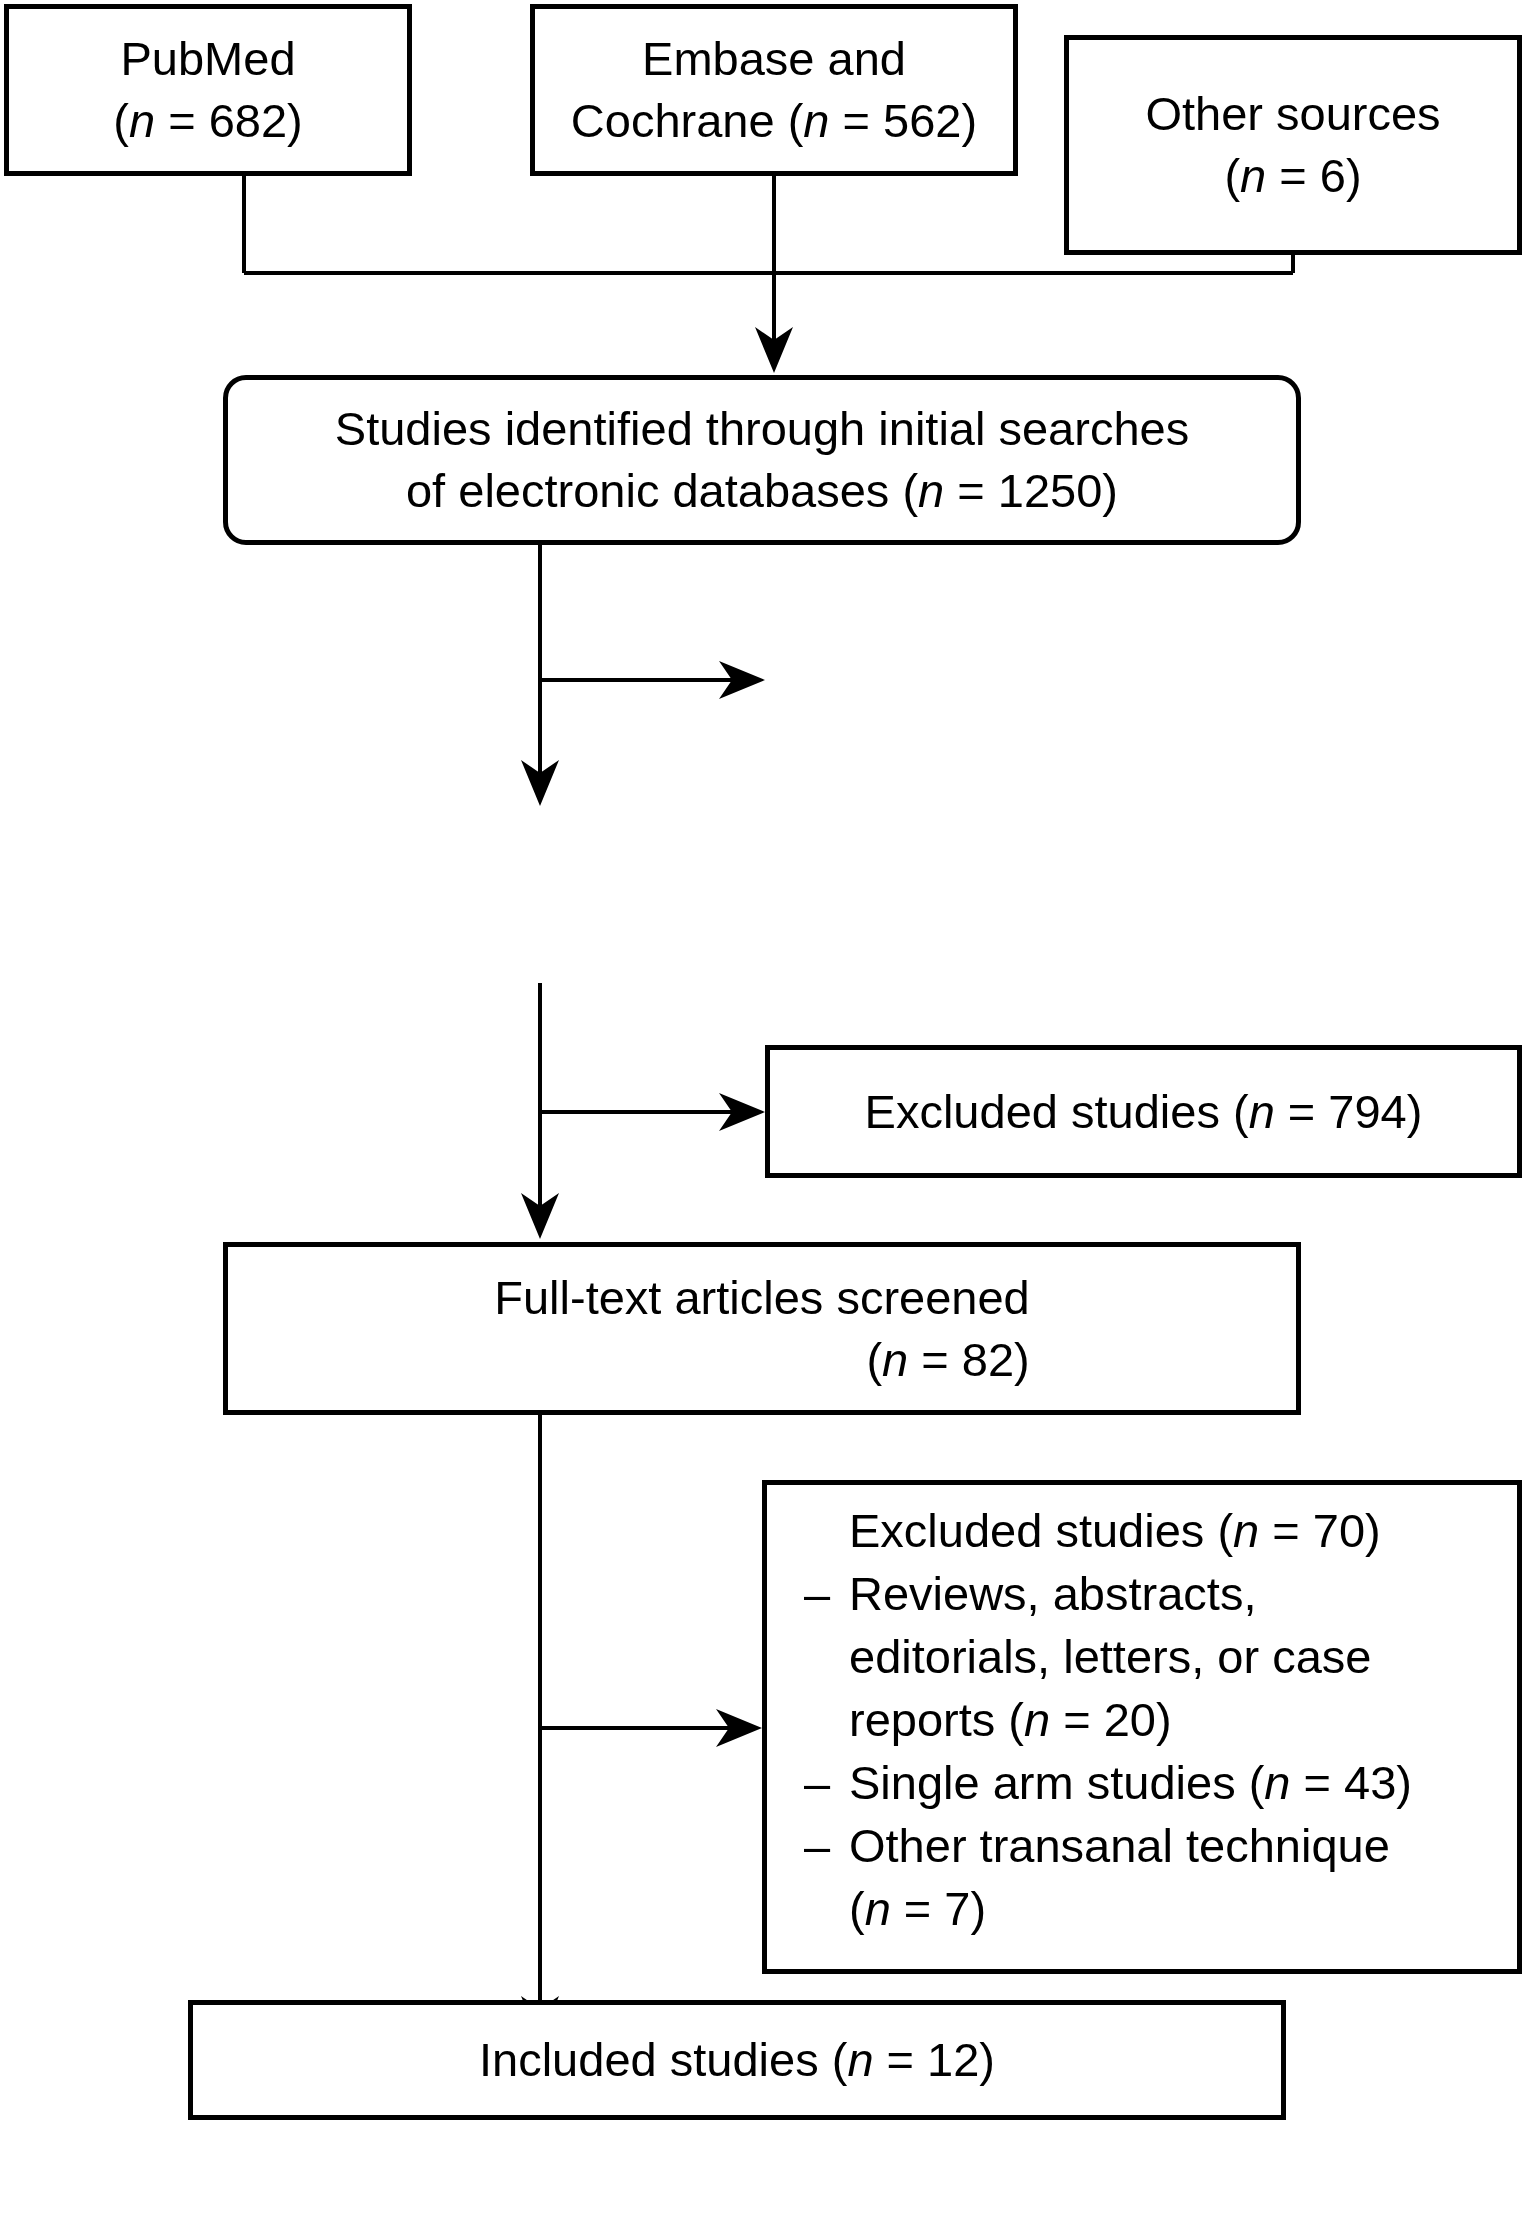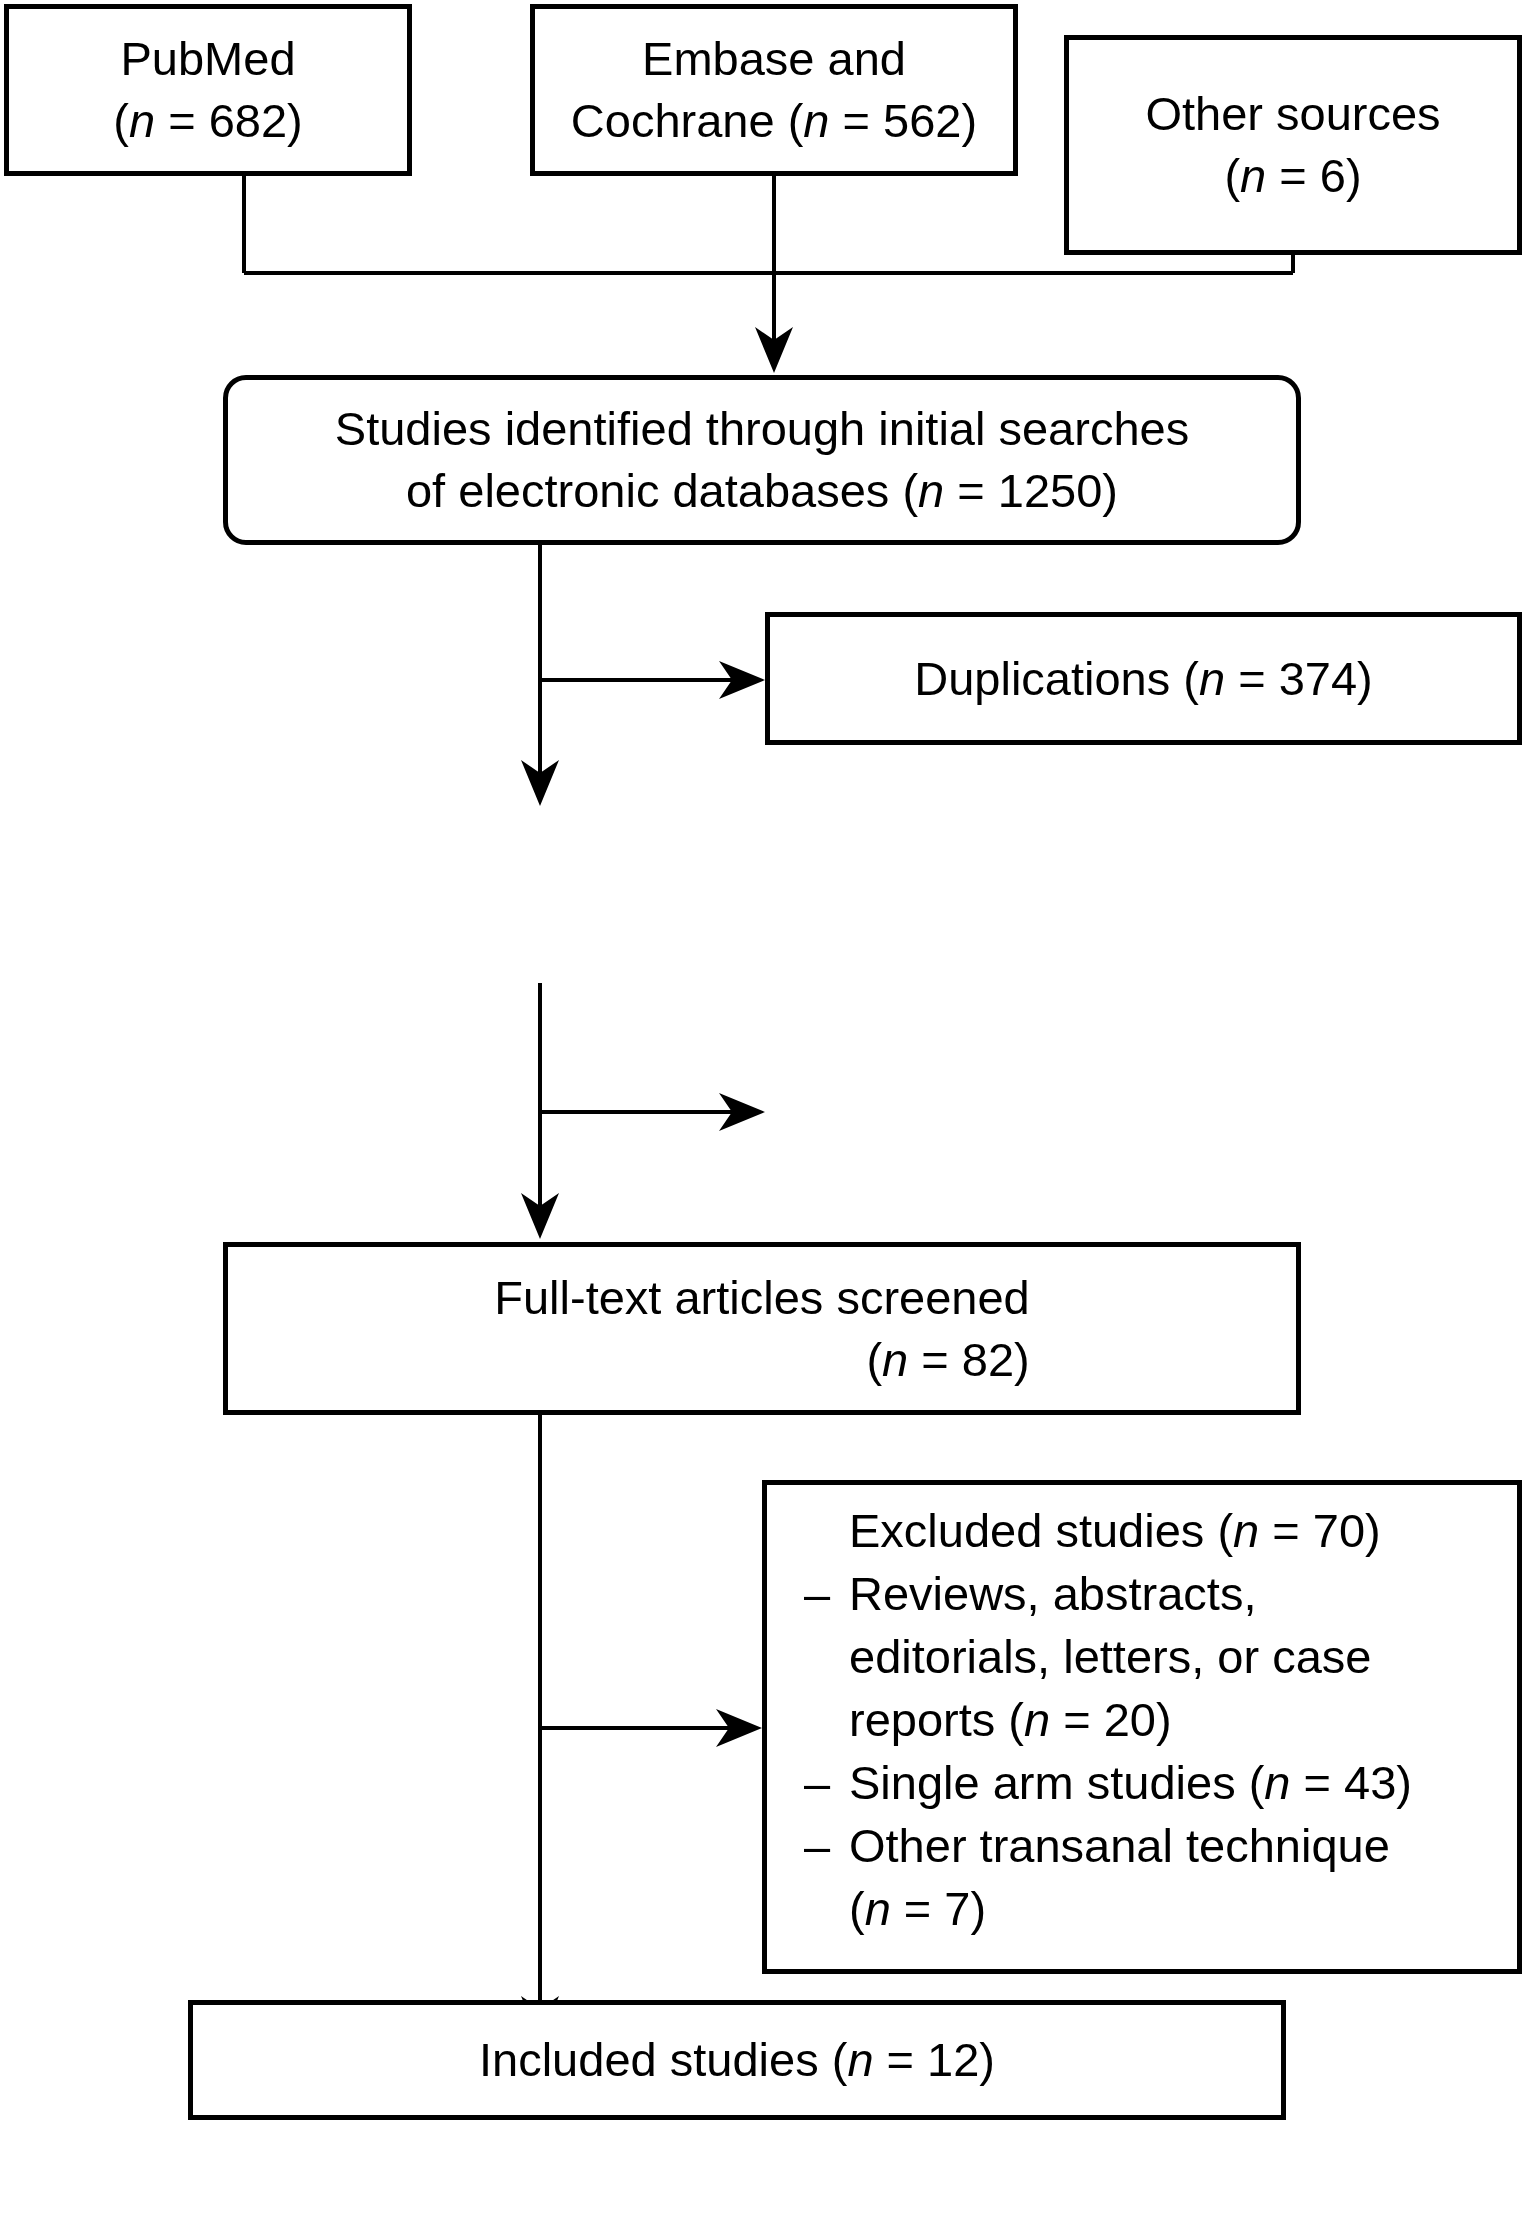--- a/index.html
+++ b/index.html
@@ -92,25 +92,25 @@
   </div>
 
   <div class="box b-other">
     <div>Other sources<br>(<i>n</i> = 6)</div>
   </div>
 
   <div class="box b-studies">
     <div>Studies identified through initial searches<br>of electronic databases (<i>n</i> = 1250)</div>
   </div>
 
-  <div class="box b-dup">
-    <div>Duplications (<i>n</i> = 374)</div>
-  </div>
 
 
+  <div class="box b-excl794">
+    <div>Excluded studies (<i>n</i> = 794)</div>
+  </div>
 
   <div class="box b-fulltext">
     <div>Full-text articles screened<br>(<i>n</i> = 82)</div>
   </div>
 
   <div class="box b-excl70">
     <div class="excl-head">Excluded studies (<i>n</i> = 70)</div>
     <div class="excl-item">
       <span class="dash">–</span>
       <span>Reviews, abstracts,<br>editorials, letters, or case<br>reports (<i>n</i> = 20)</span>

